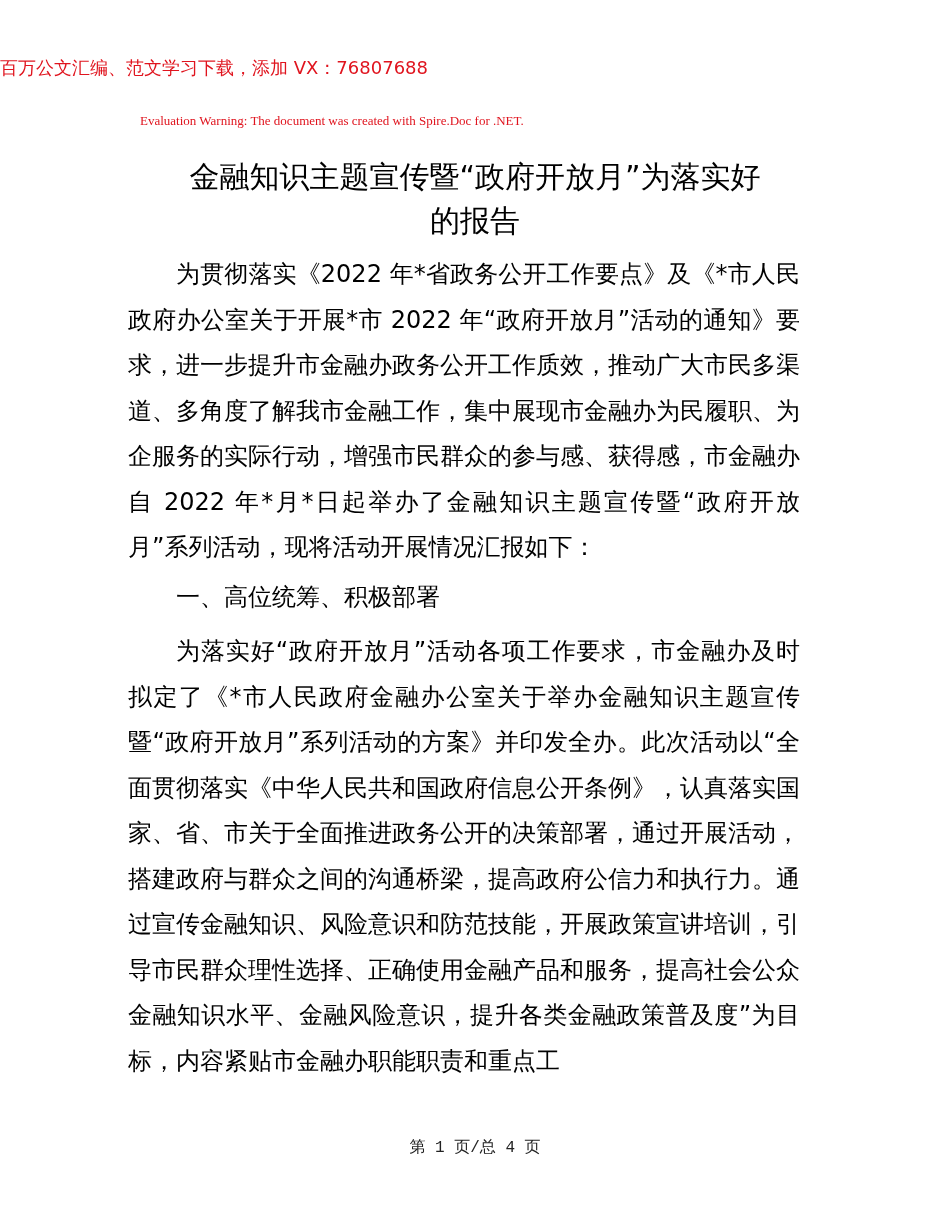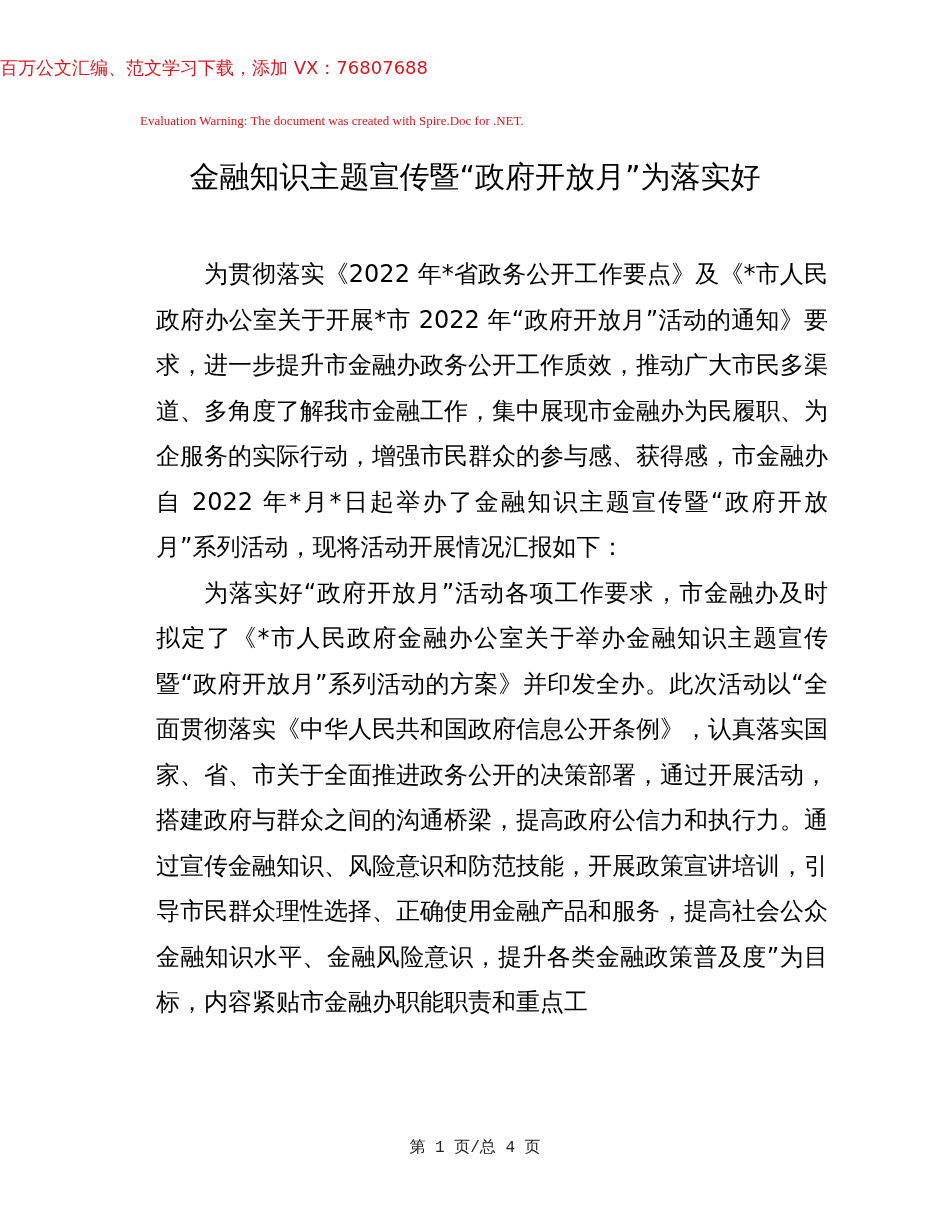--- a/index.html
+++ b/index.html
@@ -5,36 +5,38 @@
   html, body { margin: 0; padding: 0; background: #ffffff; }
   body { width: 950px; height: 1230px; position: relative; overflow: hidden;
          font-family: "DejaVu Sans", "Liberation Sans", sans-serif; color: #000; }
   .header-banner { position: absolute; top: 56px; left: 0; width: 950px; text-align: left;
                    color: #e0141e; font-size: 18px; letter-spacing: 0px; }
   .eval-warning { position: absolute; top: 113px; left: 140px; width: 700px;
                   color: #e0141e; font-family: "Liberation Serif", "DejaVu Serif", serif;
                   font-size: 13px; white-space: nowrap; }
   .doc-title { position: absolute; top: 155px; left: 140px; width: 670px; text-align: center;
                font-size: 30px; line-height: 44px; }
-  .doc-body { position: absolute; top: 252px; left: 156px; width: 672px; }
+  .doc-body { position: absolute; top: 252px; left: 128px; width: 672px; }
   .para { font-size: 24px; line-height: 45.5px; text-align: justify; text-indent: 2em;
           margin: 0; word-break: break-all; }
   .heading { font-size: 24px; line-height: 45.5px; text-indent: 2em; margin: 4px 0 9px 0; }
   .footer { position: absolute; top: 1137px; left: 0; width: 950px; text-align: center;
             font-family: Liberation Mono, monospace; font-size: 16px; color: #222; }
 </style>
 </head>
 <body>
 
 <div class="header-banner">百万公文汇编、范文学习下载，添加 VX：76807688</div>
 
 <div class="eval-warning">Evaluation Warning: The document was created with Spire.Doc for .NET.</div>
 
 <div class="doc-title">
   <div>金融知识主题宣传暨“政府开放月”为落实好</div>
+  <div>的报告</div>
 </div>
 
 <div class="doc-body">
   <p class="para">为贯彻落实《2022 年*省政务公开工作要点》及《*市人民政府办公室关于开展*市 2022 年“政府开放月”活动的通知》要求，进一步提升市金融办政务公开工作质效，推动广大市民多渠道、多角度了解我市金融工作，集中展现市金融办为民履职、为企服务的实际行动，增强市民群众的参与感、获得感，市金融办自 2022 年*月*日起举办了金融知识主题宣传暨“政府开放月”系列活动，现将活动开展情况汇报如下：</p>
+  <p class="heading">一、高位统筹、积极部署</p>
   <p class="para">为落实好“政府开放月”活动各项工作要求，市金融办及时拟定了《*市人民政府金融办公室关于举办金融知识主题宣传暨“政府开放月”系列活动的方案》并印发全办。此次活动以“全面贯彻落实《中华人民共和国政府信息公开条例》，认真落实国家、省、市关于全面推进政务公开的决策部署，通过开展活动，搭建政府与群众之间的沟通桥梁，提高政府公信力和执行力。通过宣传金融知识、风险意识和防范技能，开展政策宣讲培训，引导市民群众理性选择、正确使用金融产品和服务，提高社会公众金融知识水平、金融风险意识，提升各类金融政策普及度”为目标，内容紧贴市金融办职能职责和重点工</p>
 </div>
 
 <div class="footer">第 1 页/总 4 页</div>
 
 </body></html>

